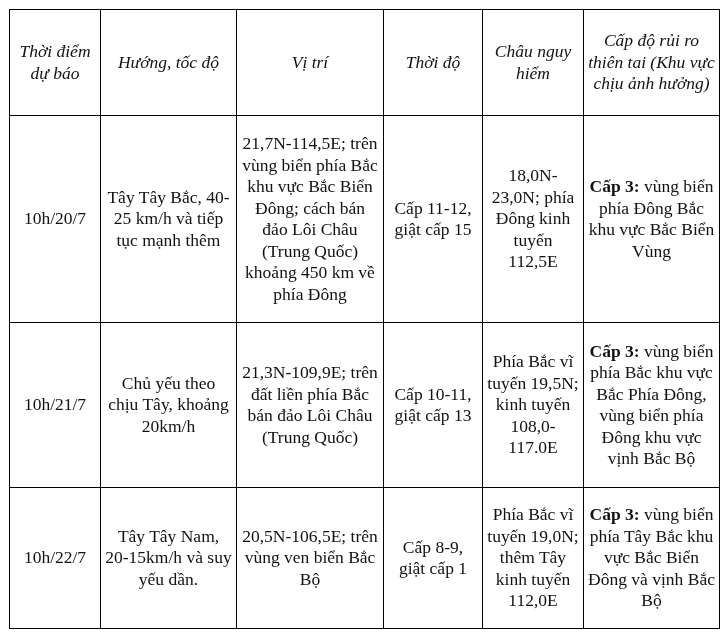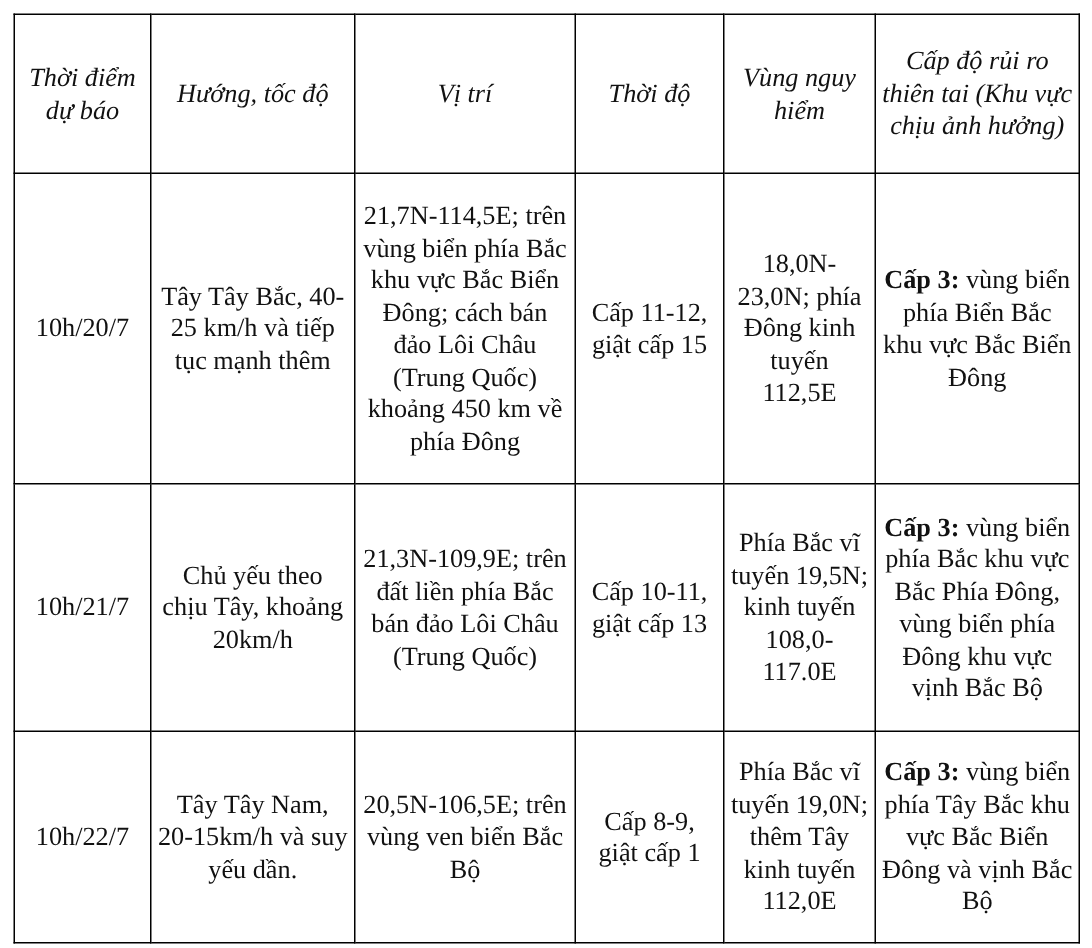--- a/index.html
+++ b/index.html
@@ -60,32 +60,32 @@
       <col class="col4">
       <col class="col5">
       <col class="col6">
   </colgroup>
   <thead>
     <tr class="head-row">
       <th>Thời điểm dự báo</th>
       <th>Hướng, tốc độ</th>
       <th>Vị trí</th>
       <th>Thời độ</th>
-      <th>Vùng nguy hiểm</th>
+      <th>Châu nguy hiểm</th>
       <th>Cấp độ rủi ro thiên tai (Khu vực chịu ảnh hưởng)</th>
     </tr>
   </thead>
   <tbody>
     <tr class="row-1">
       <td>10h/20/7</td>
       <td>Tây Tây Bắc, 40-25 km/h và tiếp tục mạnh thêm</td>
       <td>21,7N-114,5E; trên vùng biển phía Bắc khu vực Bắc Biển Đông; cách bán đảo Lôi Châu (Trung Quốc) khoảng 450 km về phía Đông</td>
       <td>Cấp 11-12, giật cấp 15</td>
       <td>18,0N-23,0N; phía Đông kinh tuyến 112,5E</td>
-      <td><span class="risk-level">Cấp 3:</span><span> vùng biển phía Biển Bắc khu vực Bắc Biển Đông</span></td>
+      <td><span class="risk-level">Cấp 3:</span><span> vùng biển phía Đông Bắc khu vực Bắc Biển Vùng</span></td>
     </tr>
     <tr class="row-2">
       <td>10h/21/7</td>
       <td>Chủ yếu theo chịu Tây, khoảng 20km/h</td>
       <td>21,3N-109,9E; trên đất liền phía Bắc bán đảo Lôi Châu (Trung Quốc)</td>
       <td>Cấp 10-11, giật cấp 13</td>
       <td>Phía Bắc vĩ tuyến 19,5N; kinh tuyến 108,0-117.0E</td>
       <td><span class="risk-level">Cấp 3:</span><span> vùng biển phía Bắc khu vực Bắc Phía Đông, vùng biển phía Đông khu vực vịnh Bắc Bộ</span></td>
     </tr>
     <tr class="row-3">

